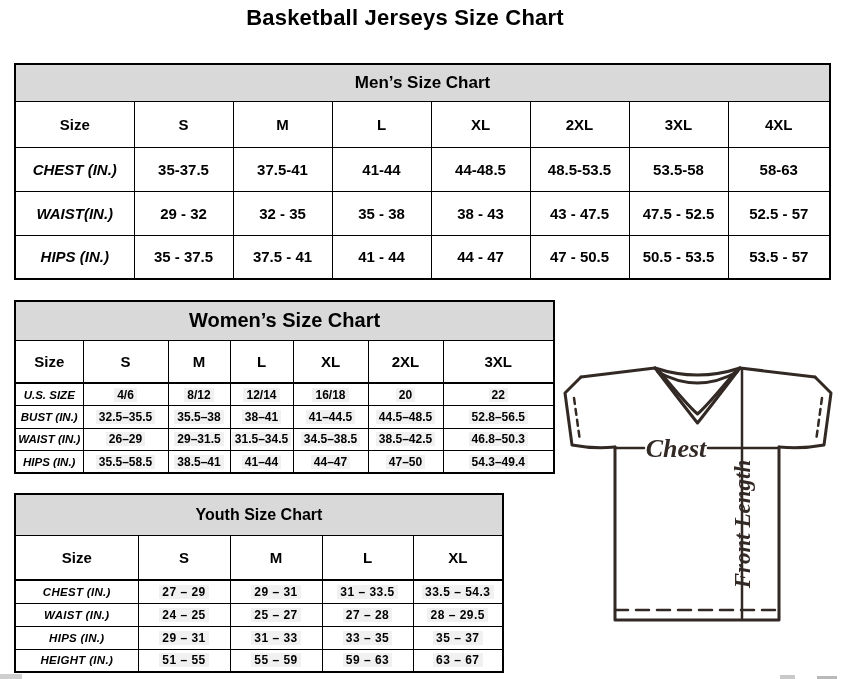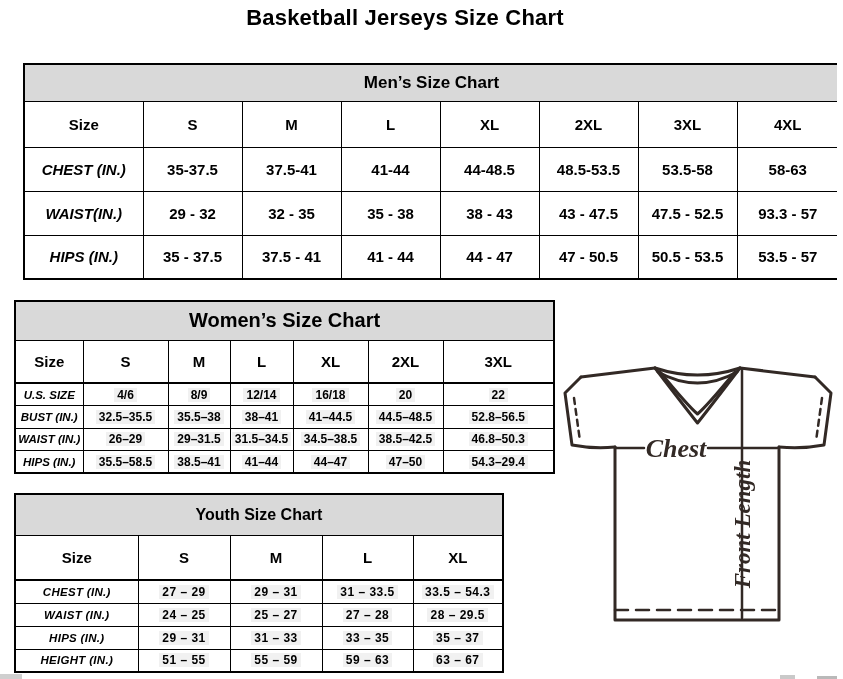--- a/index.html
+++ b/index.html
@@ -14,21 +14,21 @@
   table.size-table{
     position:absolute;border-collapse:collapse;table-layout:fixed;
     border:2px solid #000;background:#fff;
   }
   table.size-table th, table.size-table td{
     border:1px solid #000;text-align:center;vertical-align:middle;
     font-weight:bold;padding:0;overflow:hidden;white-space:nowrap;
   }
   .tbl-title{background:#d9d9d9;font-weight:bold;}
   
-  .men{left:23px;top:63px;width:815px;}
+  .men{left:14px;top:63px;width:815px;}
   .men .title-row{height:37px;}
   .men .tbl-title{font-size:17px;}
   .men .size-row{height:46px;}
   .men .size-row th{font-size:15px;}
   .men tbody tr{height:44px;}
   .men tbody th,.men tbody td{font-size:15px;}
   .men .hl{background:none;}
   
   .women{left:14px;top:300px;width:539px;}
   .women .title-row{height:39px;}
@@ -108,21 +108,21 @@
           <td><span class="hl">58-63</span></td>
         </tr>
         <tr>
           <th class="row-label">WAIST(IN.)</th>
           <td><span class="hl">29 - 32</span></td>
           <td><span class="hl">32 - 35</span></td>
           <td><span class="hl">35 - 38</span></td>
           <td><span class="hl">38 - 43</span></td>
           <td><span class="hl">43 - 47.5</span></td>
           <td><span class="hl">47.5 - 52.5</span></td>
-          <td><span class="hl">93.3 - 57</span></td>
+          <td><span class="hl">52.5 - 57</span></td>
         </tr>
         <tr>
           <th class="row-label">HIPS (IN.)</th>
           <td><span class="hl">35 - 37.5</span></td>
           <td><span class="hl">37.5 - 41</span></td>
           <td><span class="hl">41 - 44</span></td>
           <td><span class="hl">44 - 47</span></td>
           <td><span class="hl">47 - 50.5</span></td>
           <td><span class="hl">50.5 - 53.5</span></td>
           <td><span class="hl">53.5 - 57</span></td>
@@ -151,21 +151,21 @@
           <th>L</th>
           <th>XL</th>
           <th>2XL</th>
           <th>3XL</th>
         </tr>
       </thead>
       <tbody>
         <tr>
           <th class="row-label">U.S. SIZE</th>
           <td><span class="hl">4/6</span></td>
-          <td><span class="hl">8/9</span></td>
+          <td><span class="hl">8/12</span></td>
           <td><span class="hl">12/14</span></td>
           <td><span class="hl">16/18</span></td>
           <td><span class="hl">20</span></td>
           <td><span class="hl">22</span></td>
         </tr>
         <tr>
           <th class="row-label">BUST (IN.)</th>
           <td><span class="hl">32.5–35.5</span></td>
           <td><span class="hl">35.5–38</span></td>
           <td><span class="hl">38–41</span></td>
@@ -182,21 +182,21 @@
           <td><span class="hl">38.5–42.5</span></td>
           <td><span class="hl">46.8–50.3</span></td>
         </tr>
         <tr>
           <th class="row-label">HIPS (IN.)</th>
           <td><span class="hl">35.5–58.5</span></td>
           <td><span class="hl">38.5–41</span></td>
           <td><span class="hl">41–44</span></td>
           <td><span class="hl">44–47</span></td>
           <td><span class="hl">47–50</span></td>
-          <td><span class="hl">54.3–29.4</span></td>
+          <td><span class="hl">54.3–49.4</span></td>
         </tr>
       </tbody>
     </table>
 
   <table class="size-table youth">
       <colgroup>
         <col style="width: 123px;">
         <col style="width: 92px;">
         <col style="width: 92px;">
         <col style="width: 91px;">

